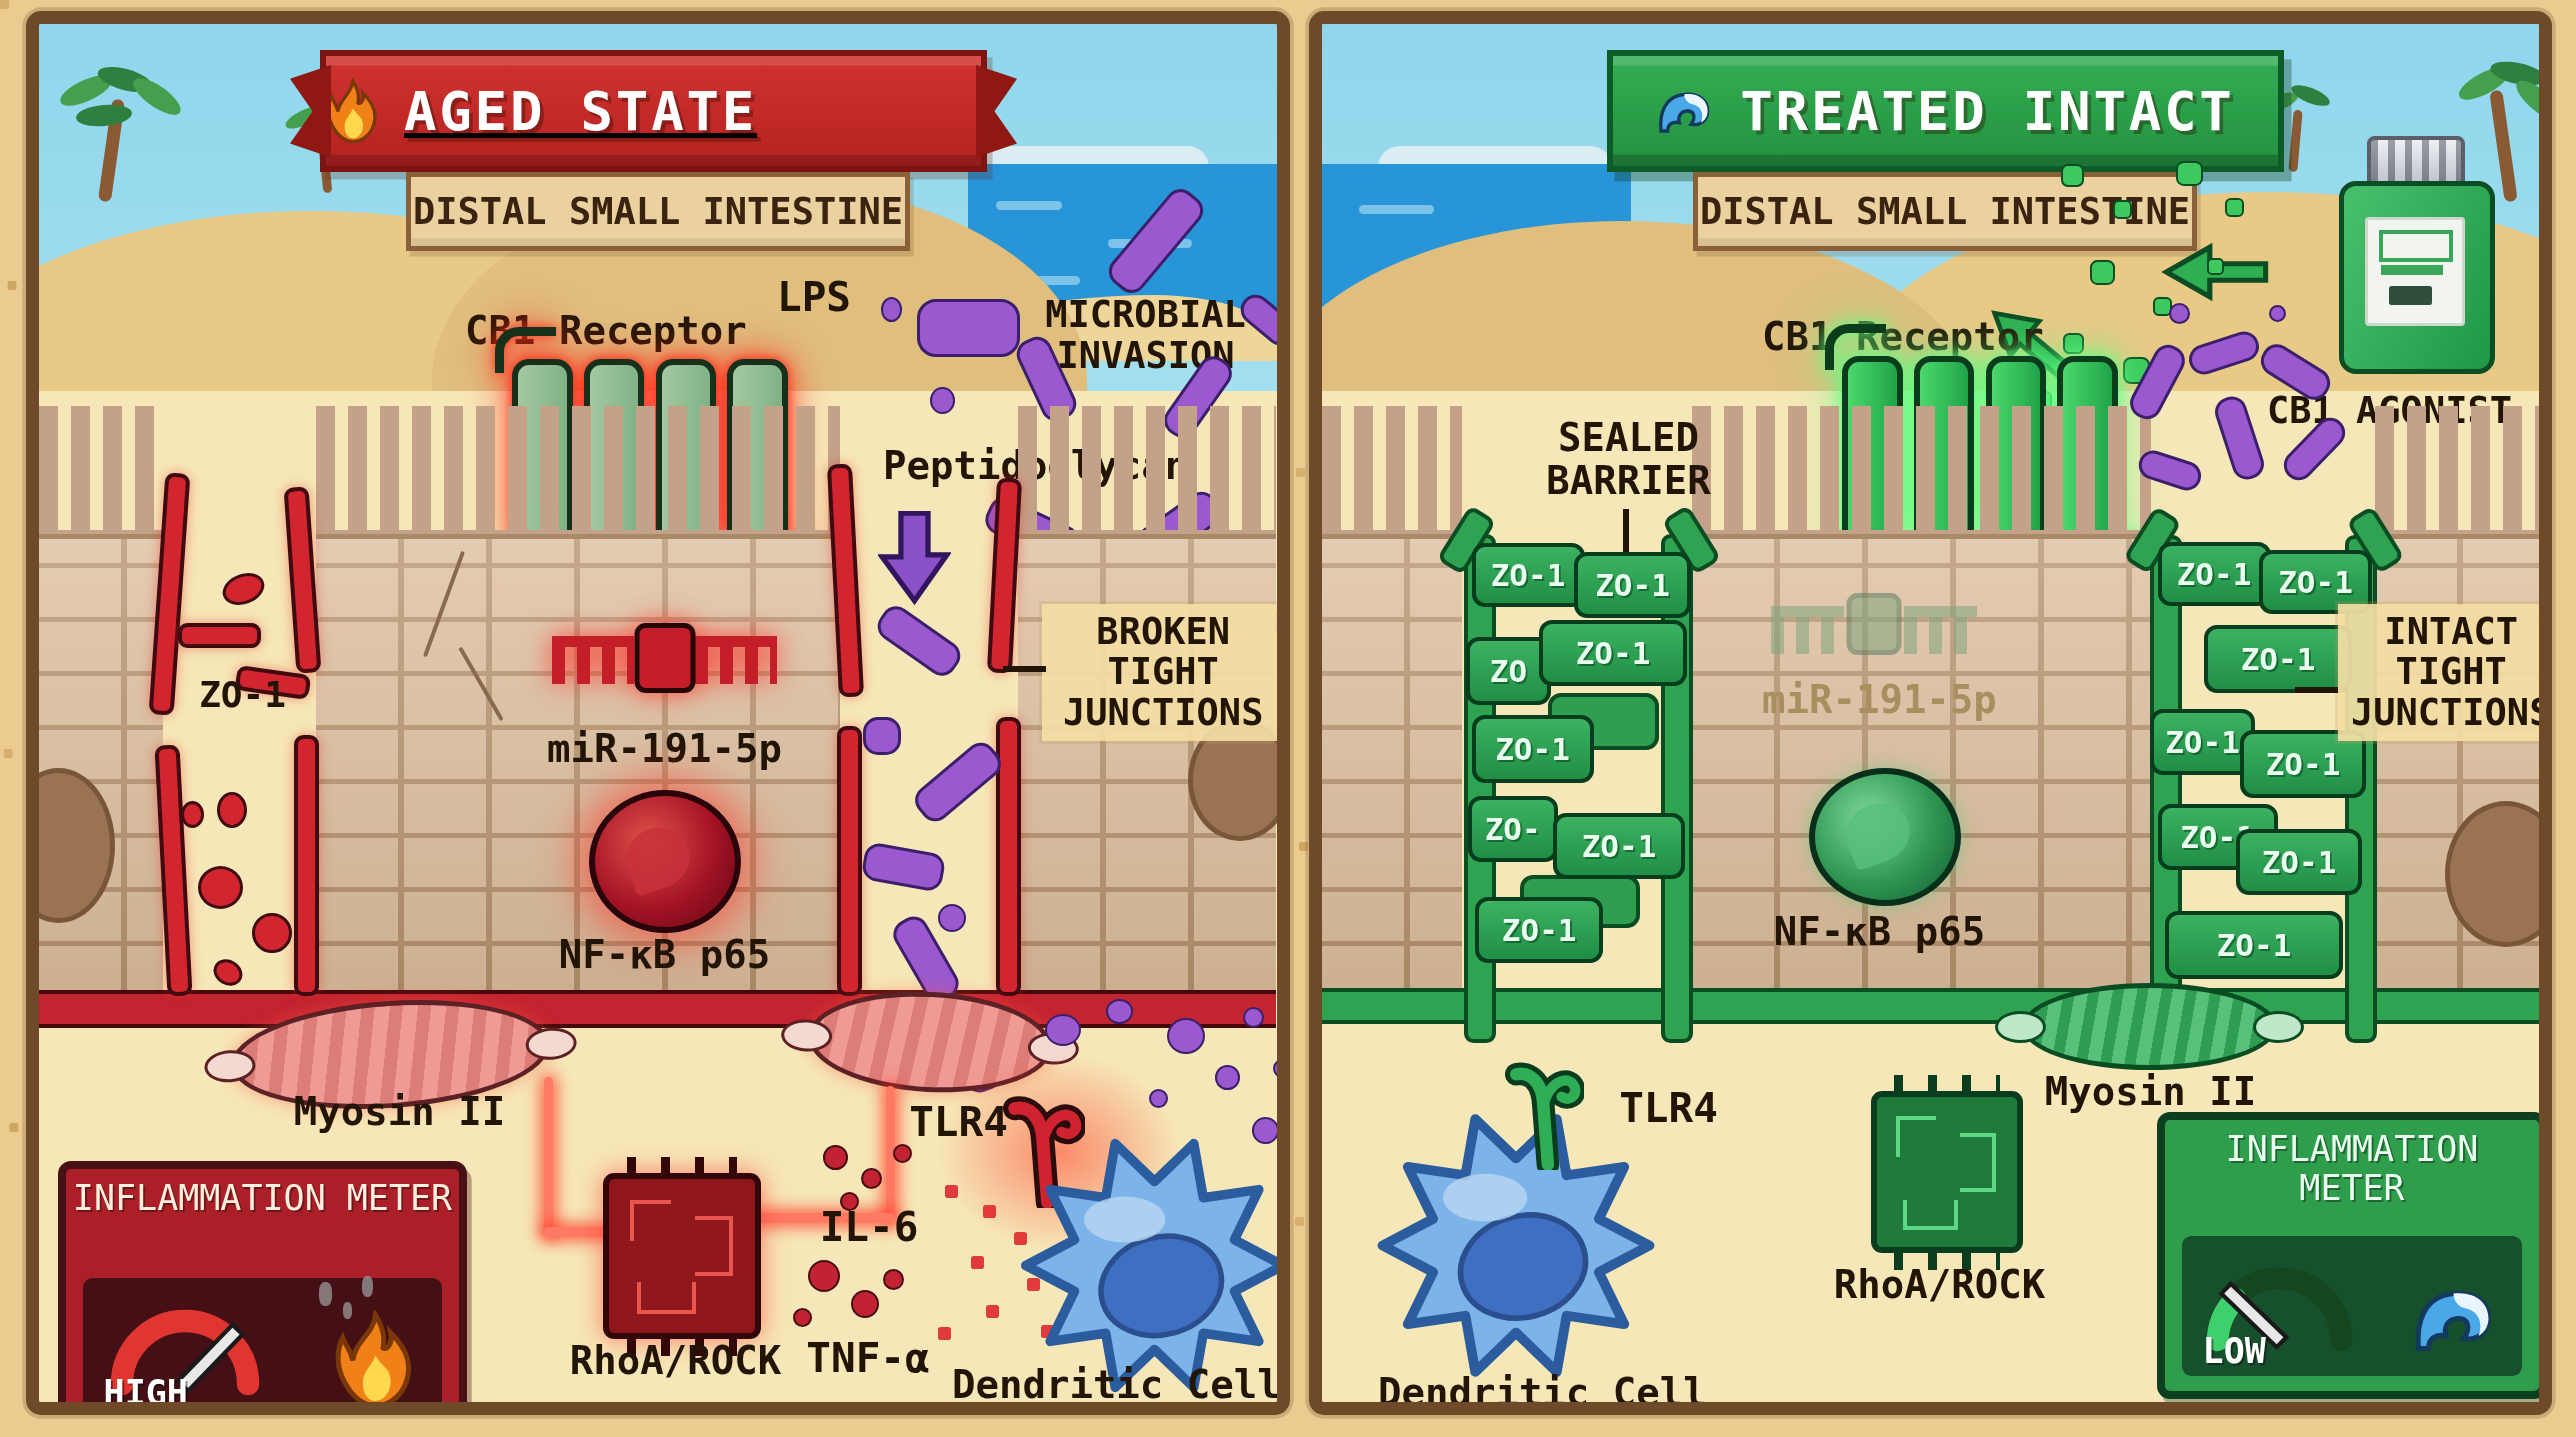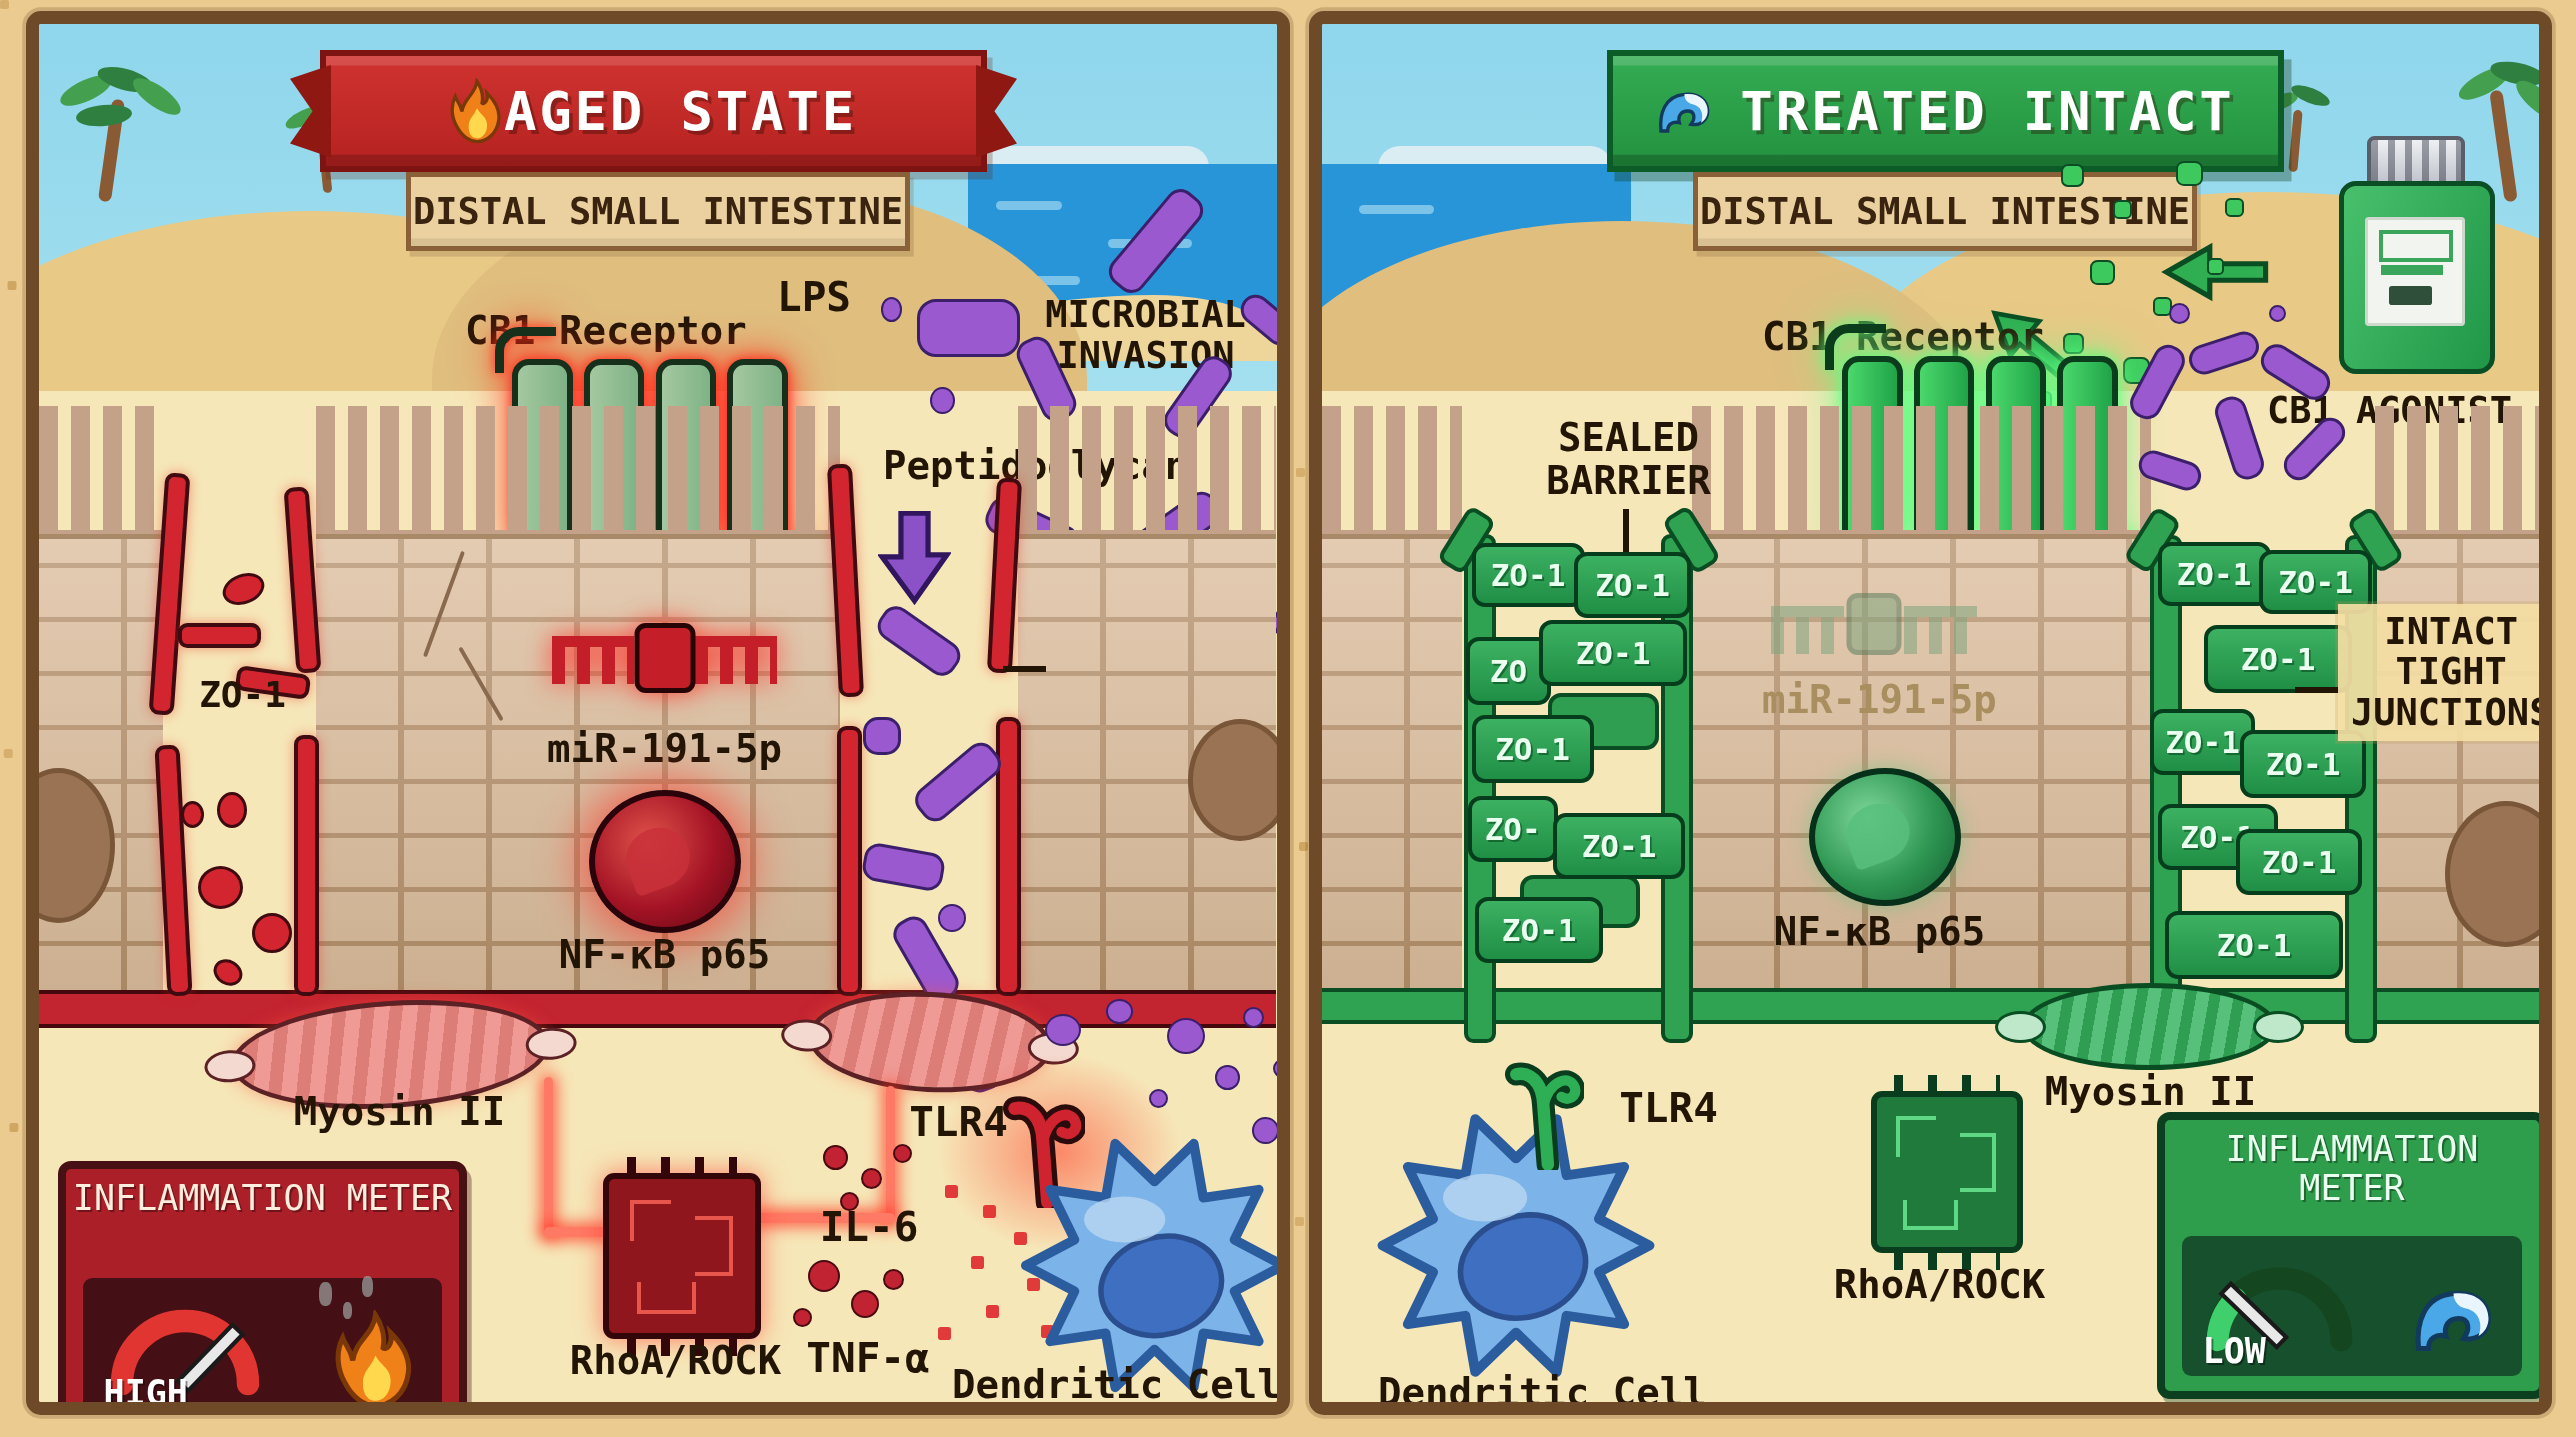--- a/index.html
+++ b/index.html
@@ -18,22 +18,22 @@
   .sea{position:absolute;background:#2795d8;}
   .wline{position:absolute;background:#7cc3ea;height:8.4px;border-radius:4.7px;}
   .sealip{position:absolute;background:#eed59a;border-radius:70% 40% 0 0/100% 80% 0 0;}
   .dune{position:absolute;border-radius:50% 50% 0 0;}
   .ground{position:absolute;left:0;right:0;bottom:0;background:#f6e7b8;}
   .trunk{position:absolute;width:13px;background:#8a5a34;border-radius:7.5px;}
   .frond{position:absolute;width:56px;height:20.6px;background:#44a04e;border-radius:50%;}
   .frond.d{background:#2f8040;}
 
   .ribbon{position:absolute;background:linear-gradient(#d03330,#b52220);border:6.6px solid #7e1411;
-          display:flex;align-items:center;justify-content:center;
-          box-shadow:inset 0 9.4px 0 rgba(255,255,255,.14),inset 0 -11.2px 0 rgba(0,0,0,.18),5.6px 7.5px 0 rgba(90,40,20,.25);}
+          display:flex;align-items:center;justify-content:flex-start;gap:24px;
+          box-shadow:inset 0 9.4px 0 rgba(255,255,255,.14),inset 0 -11.2px 0 rgba(0,0,0,.18),5.6px 7.5px 0 rgba(90,40,20,.25);text-decoration:underline;}
   .ribbon::before,.ribbon::after{content:"";position:absolute;top:8%;bottom:8%;width:41px;background:#8f1812;}
   .ribbon::before{left:-36px;clip-path:polygon(100% 0,0 15%,55% 50%,0 85%,100% 100%);}
   .ribbon::after{right:-36px;clip-path:polygon(0 0,100% 15%,45% 50%,100% 85%,0 100%);}
   .banner-green{position:absolute;background:linear-gradient(#34ad53,#23913f);border:6.6px solid #0c5c28;
           display:flex;align-items:center;justify-content:center;gap:24px;
           box-shadow:inset 0 9.4px 0 rgba(255,255,255,.16),inset 0 -11.2px 0 rgba(0,0,0,.2),7.5px 9.4px 0 rgba(20,60,30,.35);}
   .banner-title{color:#fff;font-size:54px;font-weight:bold;letter-spacing:2.8px;white-space:nowrap;
           text-shadow:3.7px 3.7px 0 rgba(40,10,0,.35);}
   .region{position:absolute;background:#ebd1a0;border:5.6px solid #8a6038;color:#3a2410;font-weight:bold;
           font-size:37px;display:flex;align-items:center;justify-content:center;white-space:nowrap;
@@ -240,20 +240,21 @@
     <svg class="arrow-svg" style="left:839px;top:487px;" width="73" height="94" viewBox="0 0 70 90">
       <path d="M22 2 h26 v40 h18 L35 86 4 44 h18 Z" fill="#8b52c8" stroke="#31155e" stroke-width="5"></path>
       </svg>
     <div class="rod" style="left:835px;top:599px;width:84px;height:30px;transform:rotate(35deg);"></div>
     <div class="rod" style="left:824px;top:693px;width:32px;height:32px;"></div>
     <div class="rod" style="left:871px;top:739px;width:90px;height:32px;transform:rotate(-40deg);"></div>
     <div class="rod" style="left:824px;top:824px;width:75px;height:32px;transform:rotate(10deg);"></div>
     <span class="pdot" style="left:899px;top:880px;width:24px;height:24px;"></span>
     <div class="rod" style="left:842px;top:917px;width:84px;height:30px;transform:rotate(60deg);"></div>
     <div class="rod" style="left:885px;top:1002px;width:90px;height:32px;transform:rotate(70deg);"></div>
+    <div class="lbl wrap chip" style="left:1003px;top:580px;width:220px;font-size:37px;">BROKEN TIGHT JUNCTIONS</div>
     <div class="abs" style="left:964px;top:642px;width:43px;height:5.6px;background:#221505;"></div>
 
     <div class="muscle" style="left:192px;top:977px;width:309px;height:97px;transform:rotate(-4deg);"></div>
     <div class="muscle" style="left:769px;top:968px;width:234px;height:90px;transform:rotate(3deg);"></div>
     <div class="lbl" style="left:239px;top:1067px;width:243px;font-size:39px;">Myosin II</div>
     <div class="gl" style="left:505px;top:1053px;width:9.4px;height:159px;"></div>
     <div class="gl" style="left:505px;top:1203px;width:66px;height:9.4px;"></div>
     <div class="gl" style="left:847px;top:1062px;width:9.4px;height:136px;"></div>
     <div class="gl" style="left:713px;top:1189px;width:143px;height:9.4px;"></div>
     <div class="chipbox" style="left:564px;top:1149px;width:146px;height:154px;">

